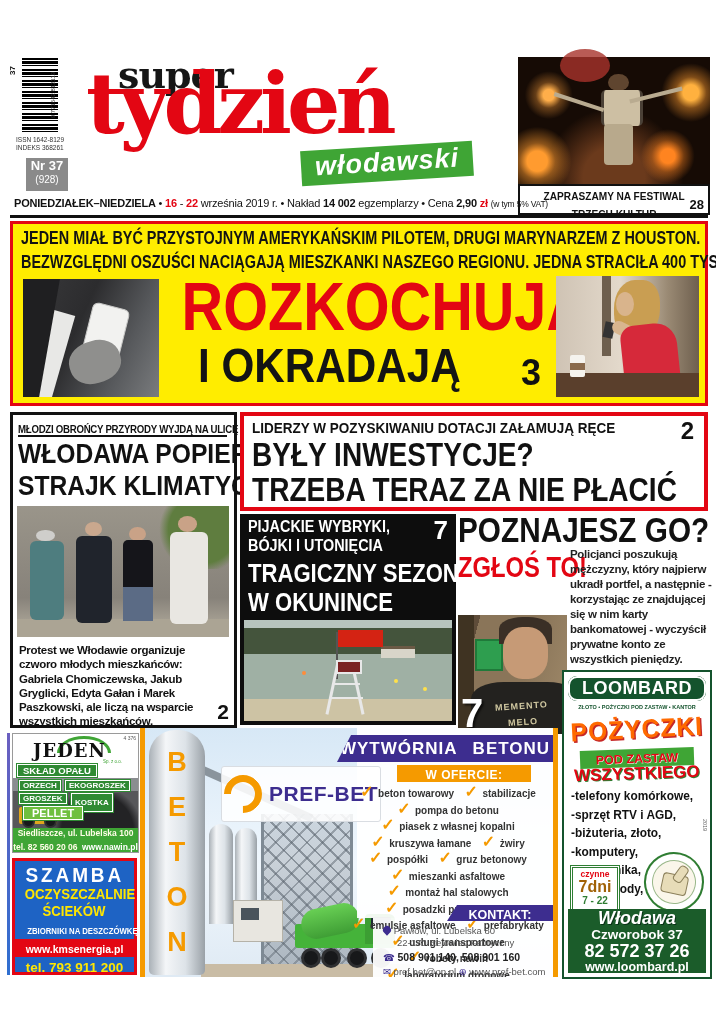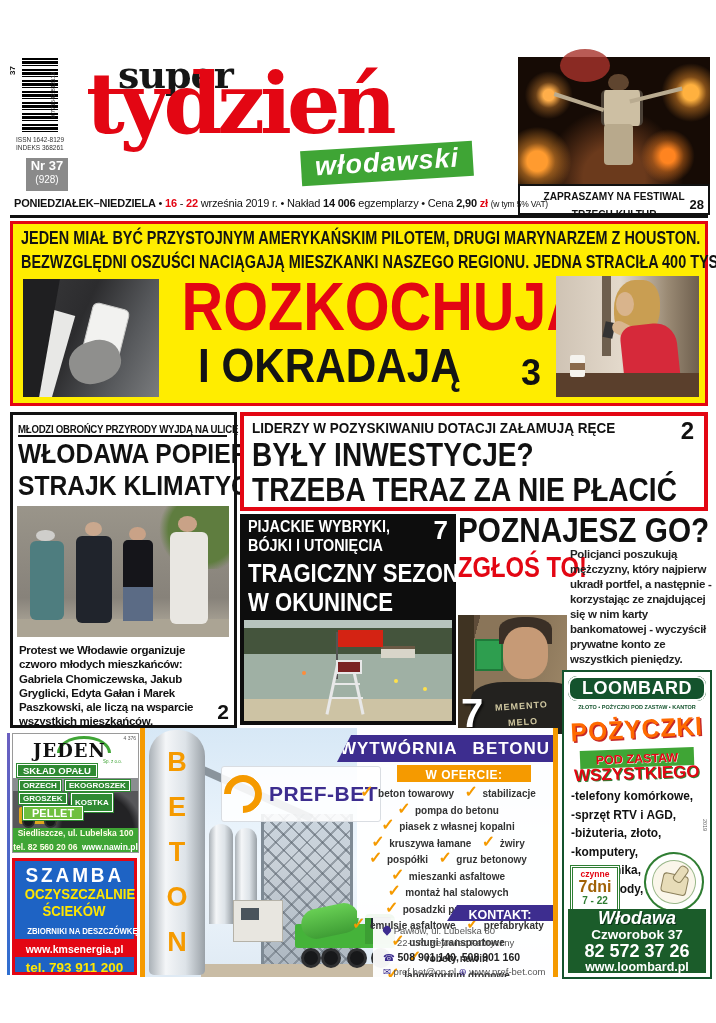--- a/index.html
+++ b/index.html
@@ -94,21 +94,21 @@
 
   <div class="abs" style="left:14px;top:197px;font-size:11px;letter-spacing:-0.2px;white-space:nowrap;">
     <span class="b">PONIEDZIAŁEK–NIEDZIELA</span>
     <span>•</span>
     <span class="b" style="color:#e30613;">16</span>
     <span>-</span>
     <span class="b" style="color:#e30613;">22</span>
     <span>września 2019 r.</span>
     <span>•</span>
     <span>Nakład</span>
-    <span class="b">14 006</span>
+    <span class="b">14 002</span>
     <span>egzemplarzy</span>
     <span>•</span>
     <span>Cena</span>
     <span class="b">2,90</span>
     <span class="b" style="color:#e30613;">zł</span>
     <span style="font-size:8.5px;">(w tym 5% VAT)</span>
   </div>
   <div class="abs" style="left:10px;top:215px;width:698px;height:3px;background:#101010;"></div>
 
   <div class="abs lead" style="left:10px;top:221px;width:692px;height:179px;">

